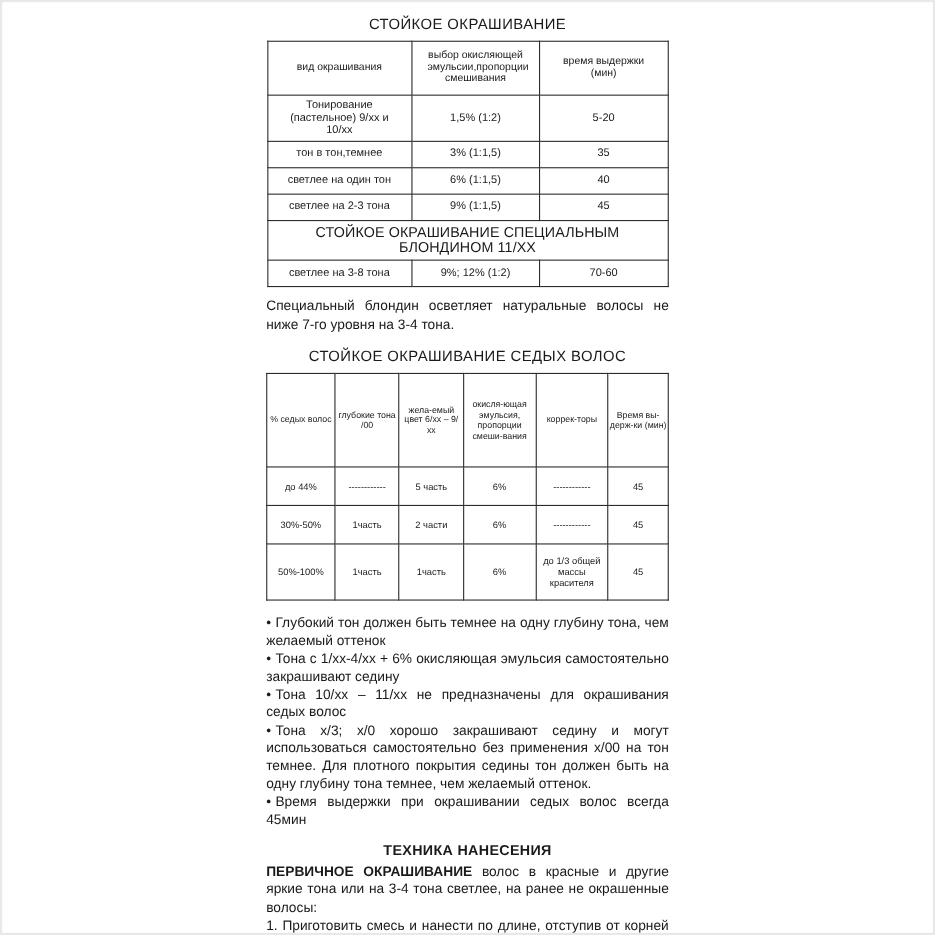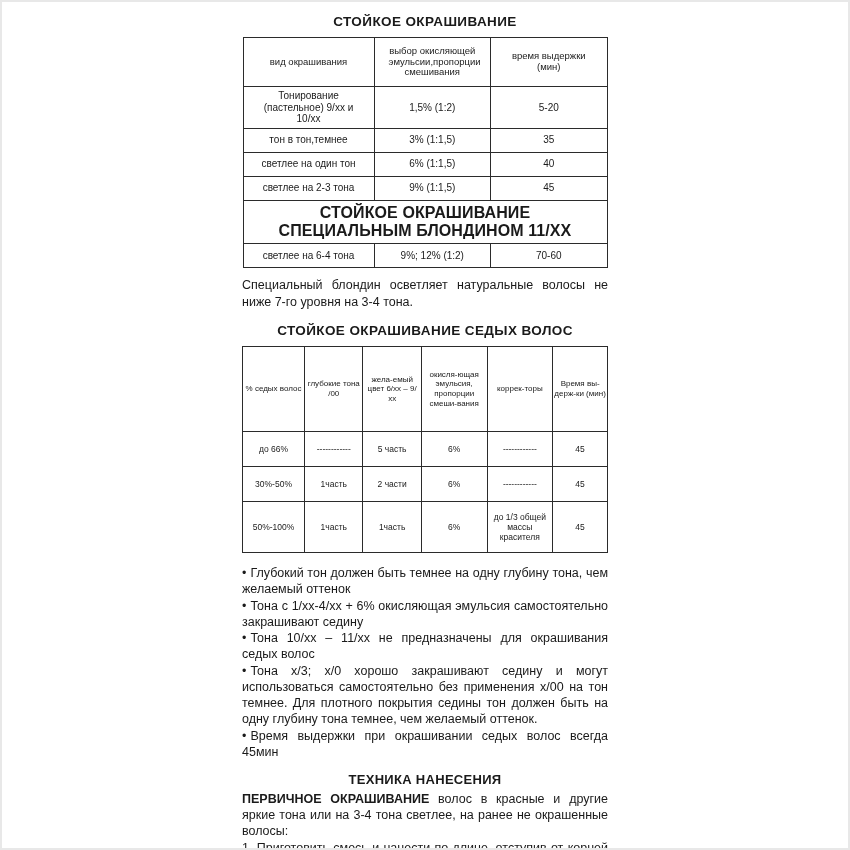--- a/index.html
+++ b/index.html
@@ -25,21 +25,21 @@
   .frame-border {
     position: absolute;
     left: 0; top: 0; right: 0; bottom: 0;
     border: 2px solid #e8e8e8;
     pointer-events: none;
   }
 
   
   .section-title {
     text-align: center;
-    font-weight: bold;
+    font-weight: normal;
     font-size: 13.5px;
     letter-spacing: 0.4px;
     margin: 0 0 8px 0;
   }
 
   
   table {
     border-collapse: collapse;
     font-size: 10px;
   }
@@ -55,22 +55,22 @@
     padding: 3px 14px;
     line-height: 1.15;
   }
   .tbl1 thead td {
     height: 42px;
     font-size: 9.5px;
   }
   .tbl1 .r-tall td { height: 28px; }
   .tbl1 .r-norm td { height: 17px; }
   .tbl1 .band td {
-    font-weight: bold;
-    font-size: 16px;
+    font-weight: normal;
+    font-size: 13px;
     height: 17px;
     letter-spacing: 0.1px;
   }
 
   
   .para {
     font-size: 12.5px;
     line-height: 1.35;
     margin: 9px auto 0 auto;
     width: 366px;
@@ -169,21 +169,21 @@
       </tr>
       <tr class="r-norm">
         <td>светлее на 2-3 тона</td>
         <td>9% (1:1,5)</td>
         <td>45</td>
       </tr>
       <tr class="band">
         <td colspan="3">СТОЙКОЕ ОКРАШИВАНИЕ СПЕЦИАЛЬНЫМ БЛОНДИНОМ 11/ХХ</td>
       </tr>
       <tr class="r-norm">
-        <td>светлее на 6-4 тона</td>
+        <td>светлее на 3-8 тона</td>
         <td>9%; 12% (1:2)</td>
         <td>70-60</td>
       </tr>
     </tbody>
   </table>
 
   <div class="para">Специальный блондин осветляет натуральные волосы не ниже 7-го уровня на 3-4 тона.</div>
 
   <div class="section-title" style="margin-top:12px;">СТОЙКОЕ ОКРАШИВАНИЕ СЕДЫХ ВОЛОС</div>
 
@@ -201,21 +201,21 @@
         <td>% седых волос</td>
         <td>глубокие тона /00</td>
         <td>жела-емый цвет 6/хх – 9/хх</td>
         <td>окисля-ющая эмульсия, пропорции смеши-вания</td>
         <td>коррек-торы</td>
         <td>Время вы-держ-ки (мин)</td>
       </tr>
     </thead>
     <tbody>
       <tr>
-        <td>до 66%</td>
+        <td>до 44%</td>
         <td>------------</td>
         <td>5 часть</td>
         <td>6%</td>
         <td>------------</td>
         <td>45</td>
       </tr>
       <tr>
         <td>30%-50%</td>
         <td>1часть</td>
         <td>2 части</td>

